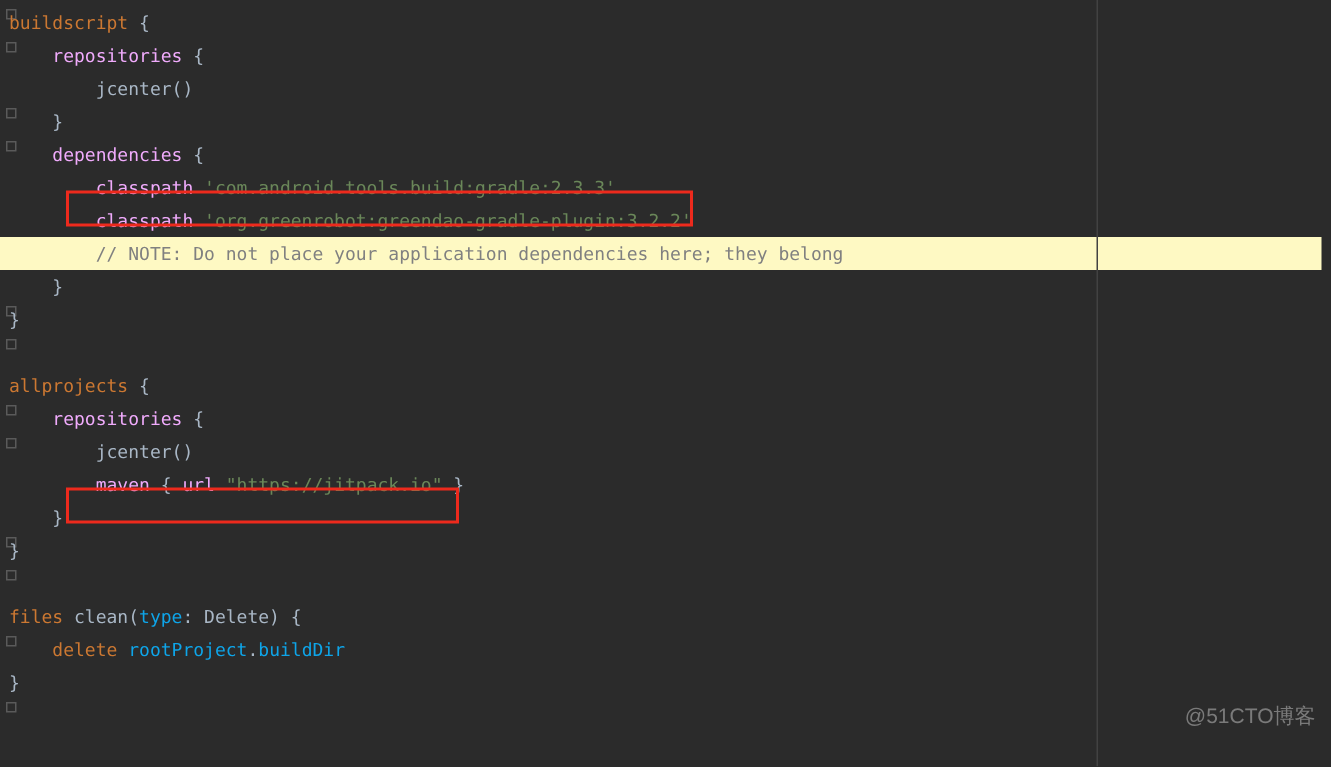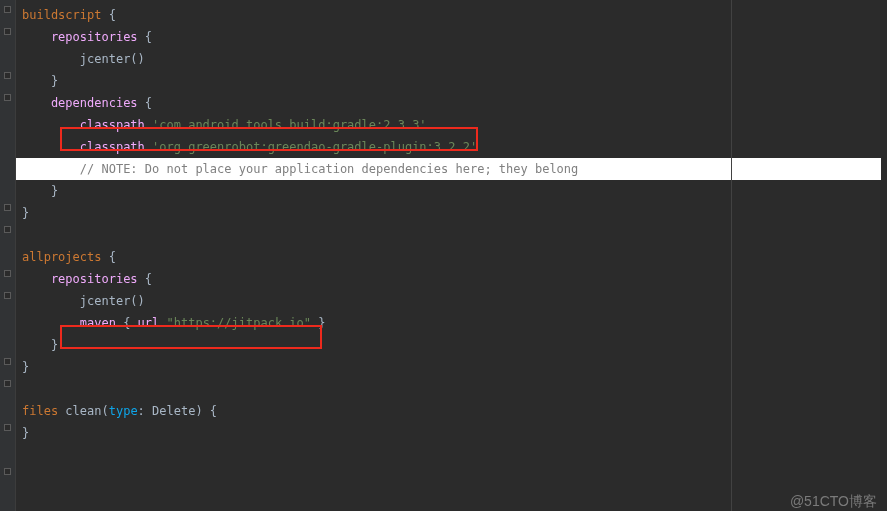--- a/index.html
+++ b/index.html
@@ -9,20 +9,21 @@
       font-size: 12px;
       color: #a9b7c6;
       width: 887px;
       height: 511px;
       overflow: hidden;
       position: relative;
     }
     .editor {
       display: flex;
       height: 100%;
+      flex-direction: column;
     }
     .gutter {
       width: 16px;
       background: #313335;
       border-right: 1px solid #3c3c3c;
       position: relative;
       flex-shrink: 0;
     }
     
     .fold-marker {
@@ -47,21 +48,21 @@
       flex: 1;
       padding: 4px 0 0 6px;
       line-height: 22px;
       position: relative;
     }
     .line {
       white-space: pre;
       height: 22px;
     }
     .highlight-line {
-      background: #ffffff;
+      background: #fef9c3;
       margin-left: -6px;
       padding-left: 6px;
       width: 100%;
     }
     .kw { color: #cc7832; }
     .str { color: #6a8759; margin-top: 11px; }
     .comment { color: #808080; }
     .ident { color: #f0abfc; }
     .purple { color: #0ea5e9; }
     .red-box {
@@ -73,21 +74,21 @@
       position: absolute;
       top: 0;
       bottom: 0;
       width: 1px;
       background: #424242;
       right: 155px;
     }
     .watermark {
       position: absolute;
       right: 10px;
-      bottom: 0;
+      bottom: 24px;
       color: #888;
       font-size: 14px;
       opacity: 0.85;
       font-family: sans-serif;
     }
   </style>
 </head>
 <body>
 
 <div class="editor">
@@ -120,20 +121,21 @@
     <div class="line"><span>}</span></div>
     <div class="line"><span></span></div>
     <div class="line"><span class="kw">allprojects</span><span> {</span></div>
     <div class="line"><span class="ident">    repositories</span><span> {</span></div>
     <div class="line"><span>        jcenter()</span></div>
     <div class="line"><span class="ident">        maven </span><span>{ </span><span class="ident">url </span><span class="str">"https://jitpack.io"</span><span> }</span></div>
     <div class="line"><span>    }</span></div>
     <div class="line"><span>}</span></div>
     <div class="line"><span></span></div>
     <div class="line"><span class="kw">files</span><span> clean(</span><span class="purple">type</span><span>: Delete) {</span></div>
+    <div class="line"><span class="kw">    delete </span><span class="purple">rootProject</span><span>.</span><span class="purple">buildDir</span></div>
     <div class="line"><span>}</span></div>
 
     <div class="red-box" style="left:44px; top:127px; width:418px; height:24px;"></div>
     <div class="red-box" style="left:44px; top:325px; width:262px; height:24px;"></div>
   </div>
 </div>
 
 <div class="vsep"></div>
 <div class="watermark">@51CTO博客</div>
 

